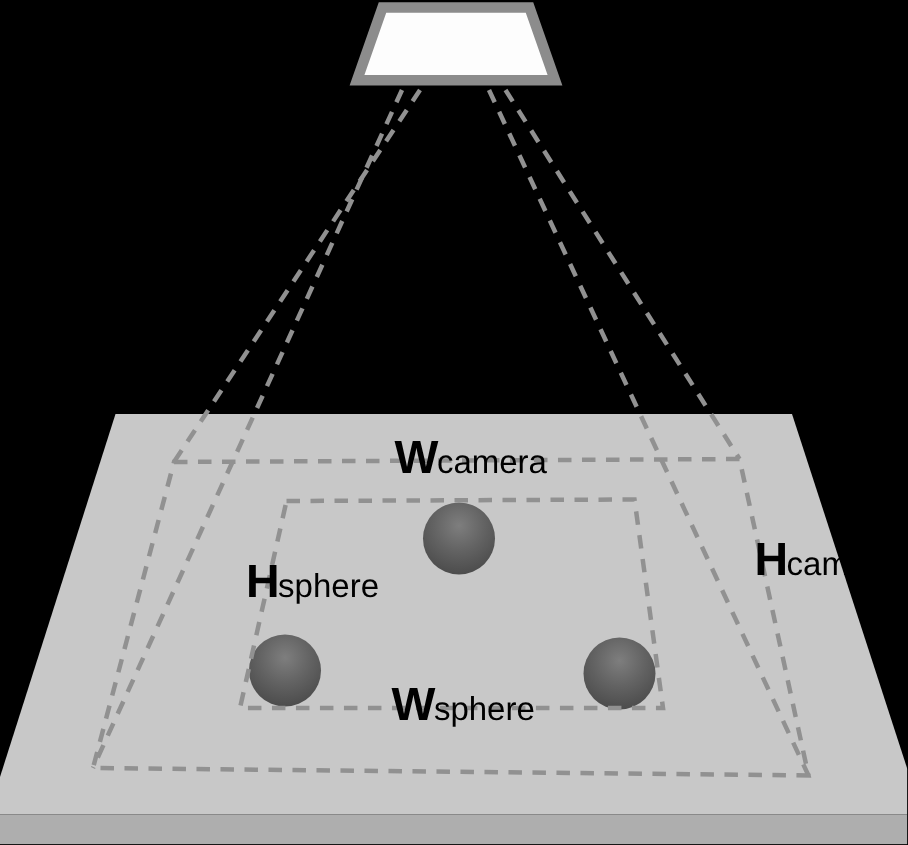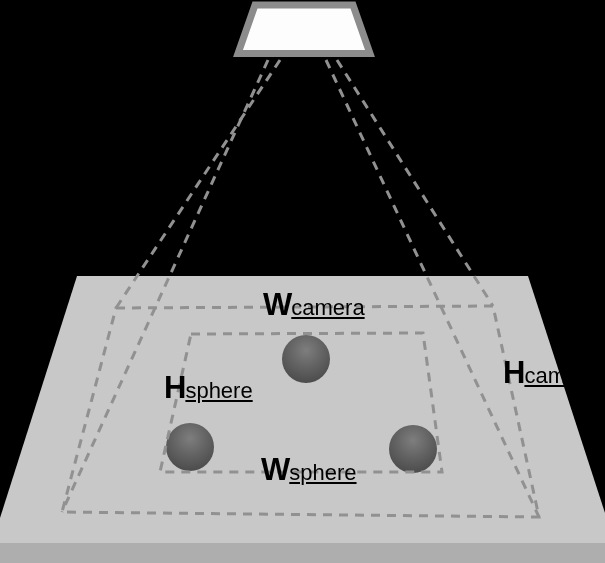--- a/index.html
+++ b/index.html
@@ -15,21 +15,21 @@
   .label{
     position:absolute;
     display:flex;
     align-items:baseline;
     color:#000;
     line-height:1;
     white-space:nowrap;
     user-select:none;
   }
   .label .main{font-weight:bold;font-size:31px;letter-spacing:-1px;}
-  .label .sub{font-weight:normal;font-size:22px;letter-spacing:0;text-decoration:underline;}
+  .label .sub{font-weight:normal;font-size:22px;letter-spacing:0;}
 </style>
 </head>
 <body>
 
 <div id="stage">
 
   <svg id="scene" width="605" height="563" viewBox="0 0 605 563">
     <defs>
       <radialGradient id="sphGrad" cx="50%" cy="32%" r="78%">
         <stop offset="0%" stop-color="#7e7e7e"></stop>

